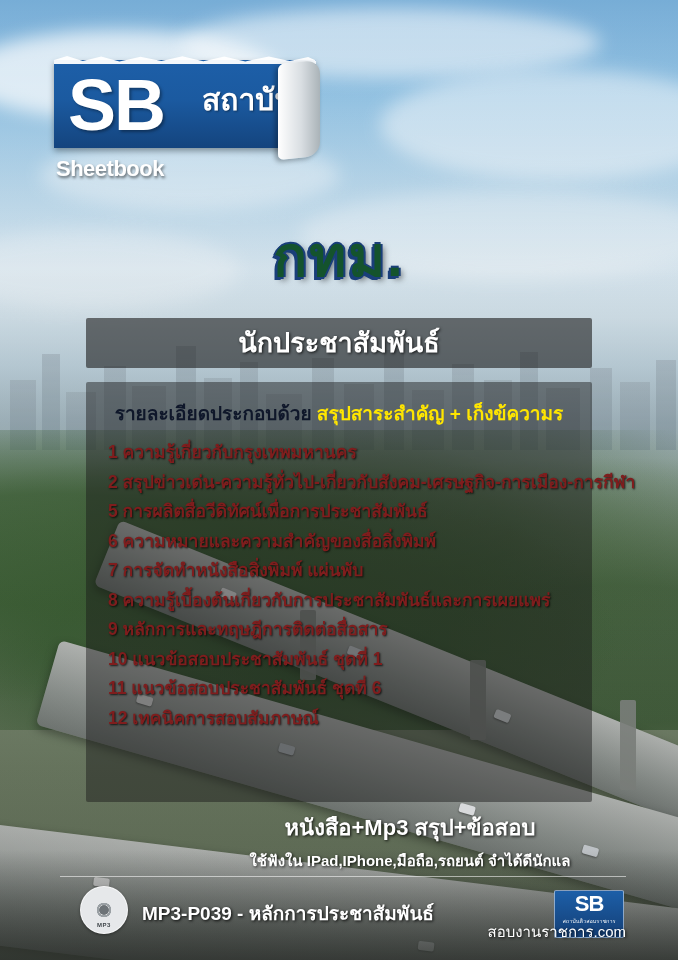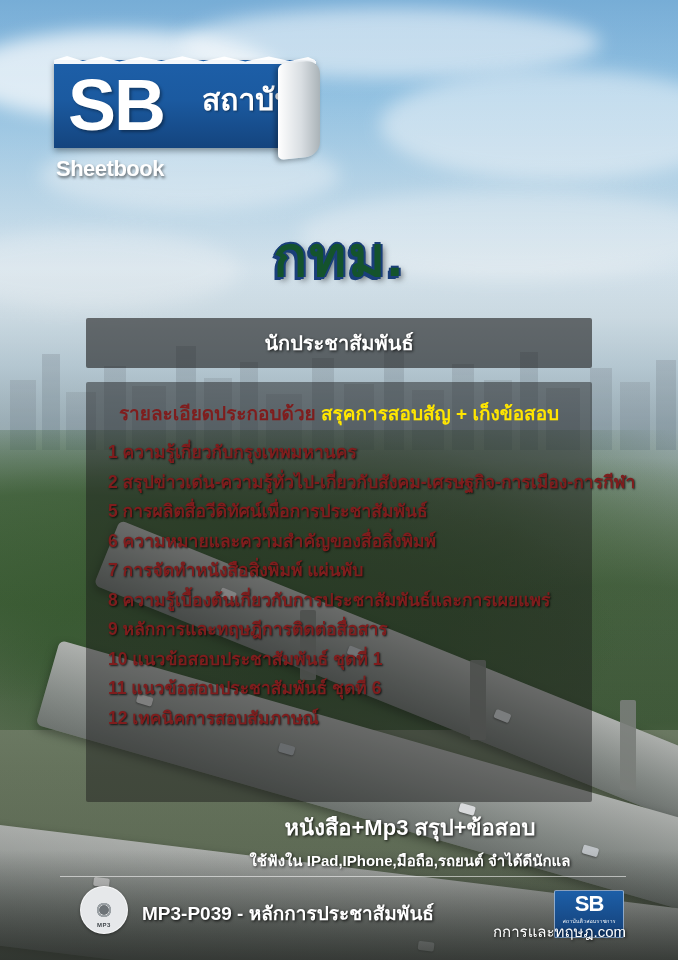--- a/index.html
+++ b/index.html
@@ -222,21 +222,21 @@
     width: 506px;
     height: 50px;
     background: rgba(28,28,28,.60);
     border-radius: 2px;
   }
   .position-text {
     position: absolute;
     inset: 0;
     text-align: center;
     line-height: 50px;
-    font-size: 20px;
+    font-size: 27px;
     font-weight: bold;
     color: #ffffff;
     text-shadow: 1px 1px 3px rgba(0,0,0,.8);
     border-radius: 13px;
   }
 
   
   .panel {
     position: absolute;
     left: 86px;
@@ -248,21 +248,21 @@
   }
   .detail-line {
     position: absolute;
     left: 0; right: 0;
     top: 16px;
     text-align: center;
     font-size: 19px;
     font-weight: bold;
     white-space: nowrap;
   }
-  .detail-line .lead { color: #7f1d1d; }
+  .detail-line .lead { color: #0f172a; }
   .detail-line .hl { color: #ffe600; }
 
   .toc {
     position: absolute;
     left: 22px;
     right: 14px;
     top: 56px;
   }
   .toc-item {
     font-size: 17.5px;
@@ -455,21 +455,21 @@
 
   <div class="main-title">กทม.</div>
 
   <div class="position-bar">
     <div class="position-text">นักประชาสัมพันธ์</div>
   </div>
 
   <div class="panel">
     <div class="detail-line">
       <span class="lead">รายละเอียดประกอบด้วย </span>
-      <span class="hl">สรุคการสอบสัญ + เก็งข้อสอบ</span>
+      <span class="hl">สรุปสาระสำคัญ + เก็งข้ความร</span>
     </div>
 
     <div class="toc">
       <div class="toc-item">1 ความรู้เกี่ยวกับกรุงเทพมหานคร</div>
       <div class="toc-item">2 สรุปข่าวเด่น-ความรู้ทั่วไป-เกี่ยวกับสังคม-เศรษฐกิจ-การเมือง-การกีฬา</div>
       <div class="toc-item">5 การผลิตสื่อวีดิทัศน์เพื่อการประชาสัมพันธ์</div>
       <div class="toc-item">6 ความหมายและความสำคัญของสื่อสิ่งพิมพ์</div>
       <div class="toc-item">7 การจัดทำหนังสือสิ่งพิมพ์ แผ่นพับ</div>
       <div class="toc-item">8 ความรู้เบื้องต้นเกี่ยวกับการประชาสัมพันธ์และการเผยแพร่</div>
       <div class="toc-item">9 หลักการและทฤษฎีการติดต่อสื่อสาร</div>
@@ -490,15 +490,15 @@
     <div class="cd-label">MP3</div>
   </div>
 
   <div class="mp3-code">MP3-P039 - หลักการประชาสัมพันธ์</div>
 
   <div class="site-logo">
     <div class="sb">SB</div>
     <div class="sub">สถาบันติวสอบราชการ</div>
   </div>
 
-  <div class="site-url">กการและทฤษฎ.com</div>
+  <div class="site-url">สอบงานราชการ.com</div>
 
 </div>
 
 </body></html>

